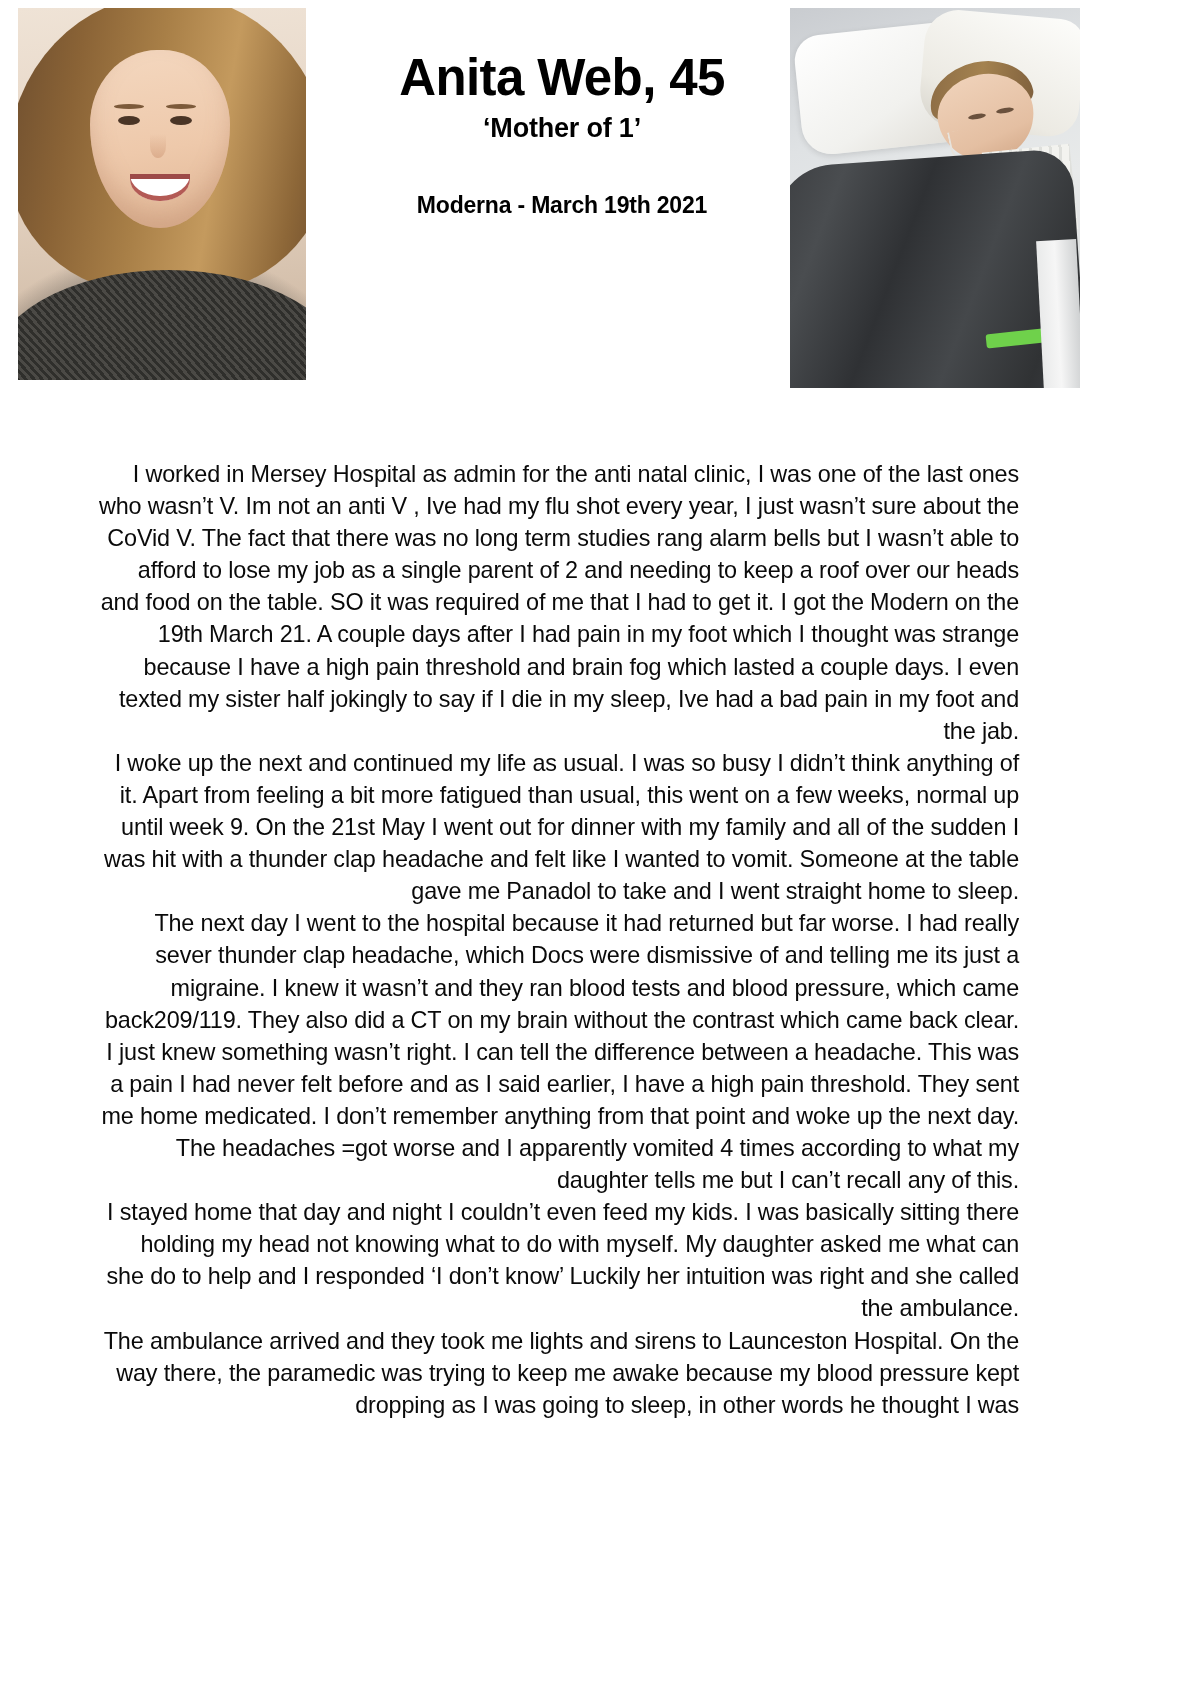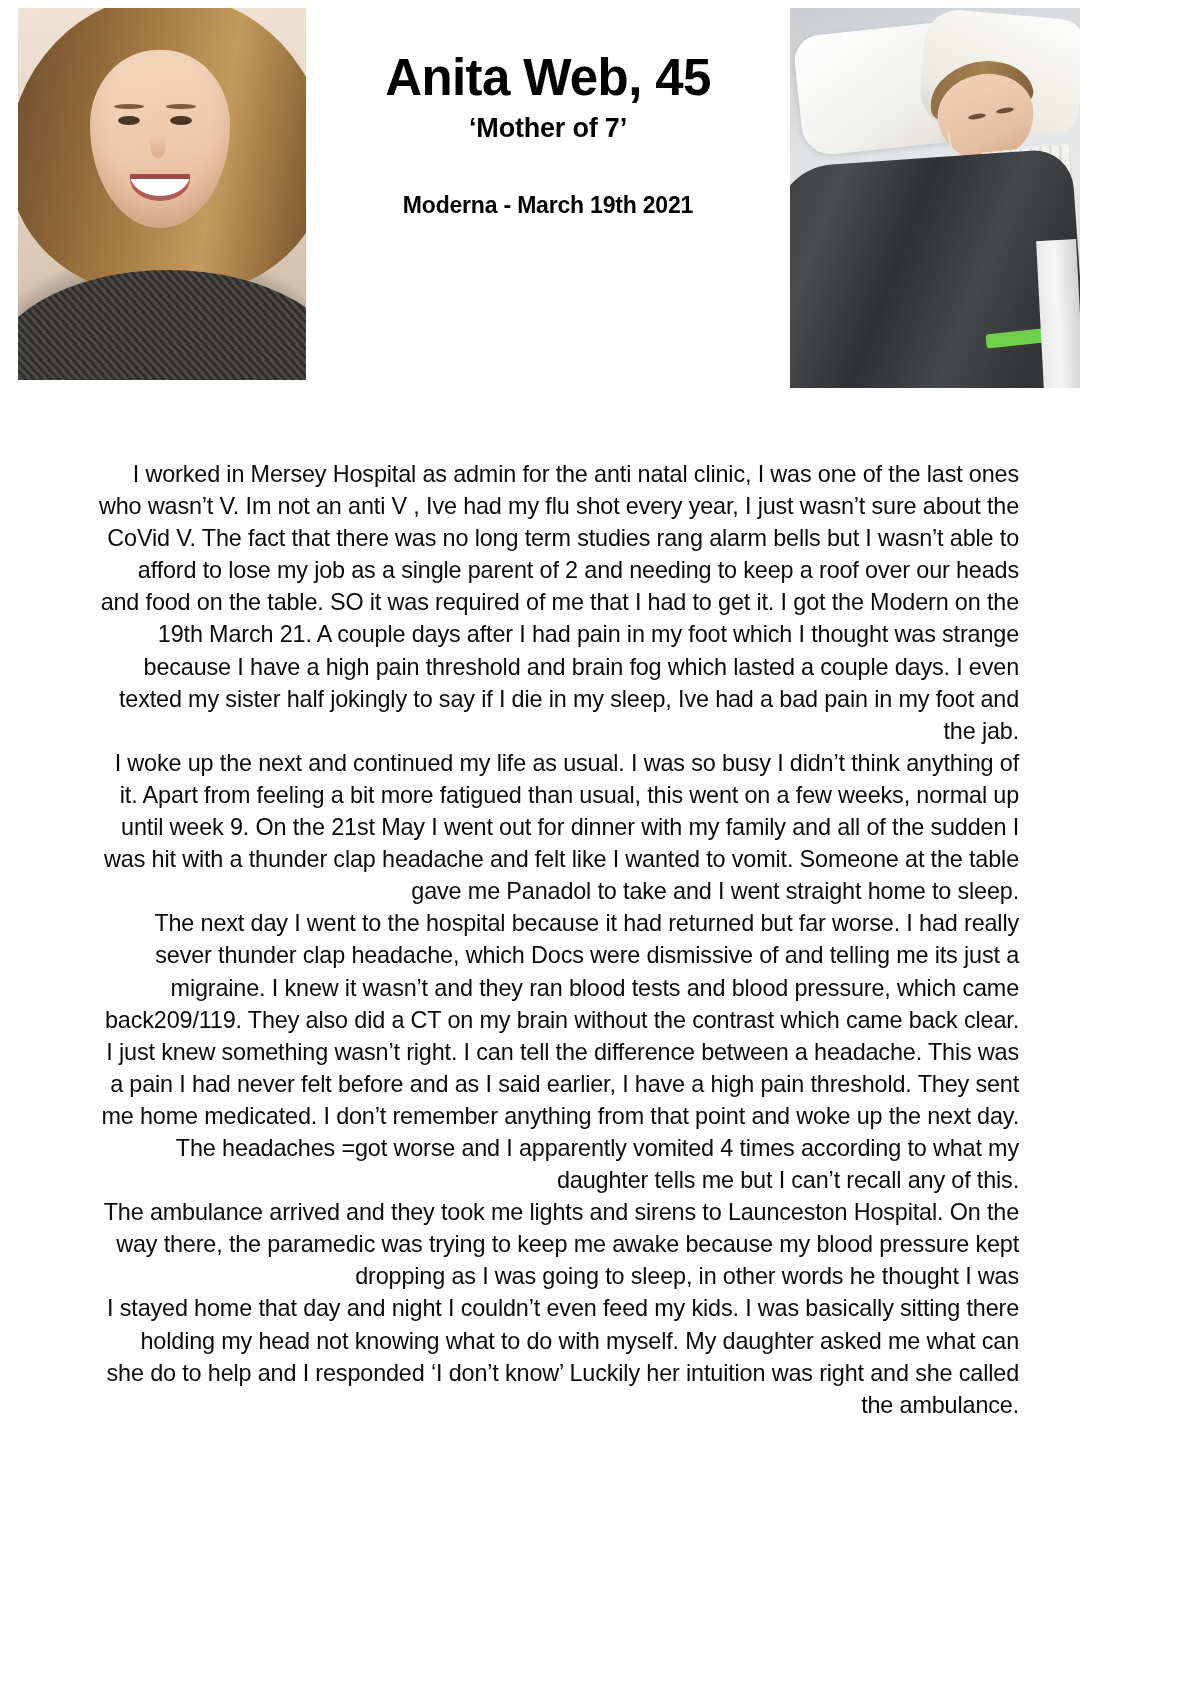--- a/index.html
+++ b/index.html
@@ -259,20 +259,21 @@
     transform: rotate(-3deg);
   }
 
   
   .title-block {
     position: absolute;
     left: 306px;
     top: 50px;
     width: 484px;
     text-align: center;
+    padding-left: 14px;
   }
   .title-main {
     font-size: 51px;
     font-weight: 700;
     letter-spacing: -0.6px;
     line-height: 1.08;
     margin: 0;
   }
   .title-sub {
     font-size: 27px;
@@ -323,21 +324,21 @@
       <div class="pp-eye r"></div>
       <div class="pp-nose"></div>
       <div class="pp-mouth"></div>
       <div class="pp-shoulder"></div>
     </div>
 
     <div class="title-block">
       <h1 class="title-main">
         <span>Anita Web, 45</span><br>
       </h1>
-      <p class="title-sub">‘Mother of 7’</p>
+      <p class="title-sub">‘Mother of 1’</p>
       <div class="title-vax">
         <div>Moderna - March 19th 2021</div>
       </div>
     </div>
 
     <div class="photo-hospital">
       <div class="ph-wall"></div>
       <div class="ph-monitor"></div>
       <div class="ph-pillow-a"></div>
       <div class="ph-pillow-b"></div>
@@ -352,17 +353,17 @@
       <div class="ph-rail"></div>
     </div>
 
   </div>
 
   <div class="story">
     <p>I worked in Mersey Hospital as admin for the anti natal clinic, I was one of the last ones who wasn’t V. Im not an anti V , Ive had my flu shot every year, I just wasn’t sure about the CoVid V. The fact that there was no long term studies rang alarm bells but I wasn’t able to afford to lose my job as a single parent of 2 and needing to keep a roof over our heads and food on the table. SO it was required of me that I had to get it. I got the Modern on the 19th March 21. A couple days after I had pain in my foot which I thought was strange because I have a high pain threshold and brain fog which lasted a couple days. I even texted my sister half jokingly to say if I die in my sleep, Ive had a bad pain in my foot and the jab.</p>
     <p>I woke up the next and continued my life as usual. I was so busy I didn’t think anything of it. Apart from feeling a bit more fatigued than usual, this went on a few weeks, normal up until week 9. On the 21st May I went out for dinner with my family and all of the sudden I was hit with a thunder clap headache and felt like I wanted to vomit. Someone at the table gave me Panadol to take and I went straight home to sleep.</p>
     <p>The next day I went to the hospital because it had returned but far worse. I had really sever thunder clap headache, which Docs were dismissive of and telling me its just a migraine. I knew it wasn’t and they ran blood tests and blood pressure, which came back209/119. They also did a CT on my brain without the contrast which came back clear.</p>
     <p>I just knew something wasn’t right. I can tell the difference between a headache. This was a pain I had never felt before and as I said earlier, I have a high pain threshold. They sent me home medicated. I don’t remember anything from that point and woke up the next day. The headaches =got worse and I apparently vomited 4 times according to what my daughter tells me but I can’t recall any of this.</p>
+    <p>I stayed home that day and night I couldn’t even feed my kids. I was basically sitting there holding my head not knowing what to do with myself. My daughter asked me what can she do to help and I responded ‘I don’t know’ Luckily her intuition was right and she called the ambulance.</p>
     <p>The ambulance arrived and they took me lights and sirens to Launceston Hospital. On the way there, the paramedic was trying to keep me awake because my blood pressure kept dropping as I was going to sleep, in other words he thought I was</p>
-    <p>I stayed home that day and night I couldn’t even feed my kids. I was basically sitting there holding my head not knowing what to do with myself. My daughter asked me what can she do to help and I responded ‘I don’t know’ Luckily her intuition was right and she called the ambulance.</p>
   </div>
 
 </div>
 
 </body></html>

